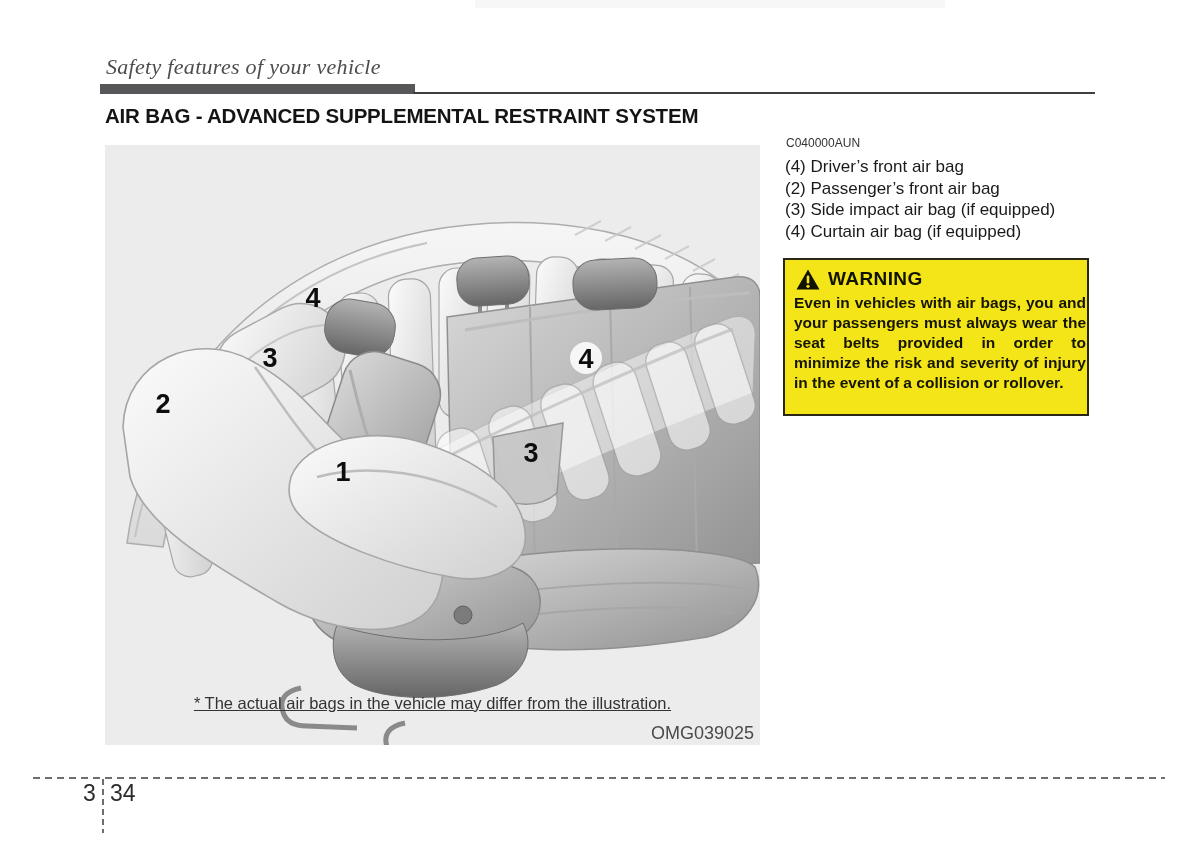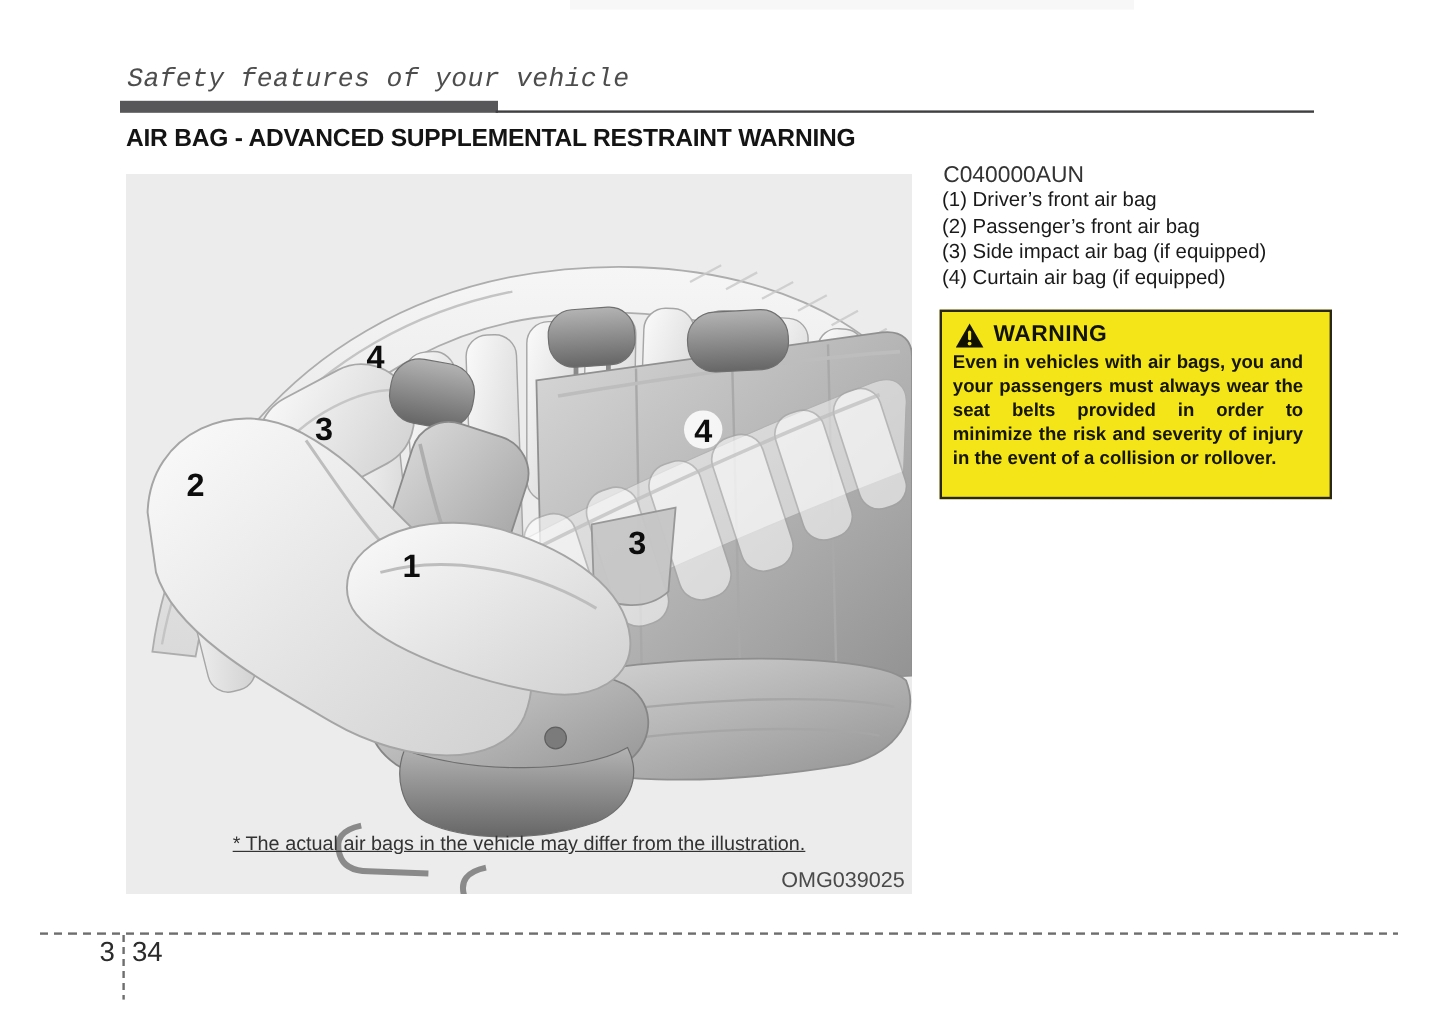--- a/index.html
+++ b/index.html
@@ -3,43 +3,43 @@
 <meta charset="utf-8">
 <style>
   html,body{margin:0;padding:0;background:#ffffff;}
   #page{position:relative;width:1200px;height:861px;background:#ffffff;overflow:hidden;
         font-family:"Liberation Sans",sans-serif;color:#1a1a1a;}
 
   
   .top-band{position:absolute;left:475px;top:0;width:470px;height:8px;background:#f7f7f7;}
 
   
-  .chapter-title{position:absolute;left:106px;top:54px;font-family:Liberation Mono, monospace;
+  .chapter-title{position:absolute;left:106px;top:54px;font-family:Liberation Serif, serif;
         font-style:italic;font-size:22px;color:#4d4d4d;letter-spacing:.3px;}
   .thick-bar{position:absolute;left:100px;top:84px;width:315px;height:10px;background:#57575a;}
   .thin-rule{position:absolute;left:413px;top:92px;width:682px;height:2px;background:#3f3f41;}
 
   
   .page-title{position:absolute;left:105px;top:104px;width:680px;font-size:20.5px;font-weight:bold;
         color:#141414;letter-spacing:-0.2px;}
 
   
   .figure-box{position:absolute;left:105px;top:145px;width:655px;height:600px;background:#ececec;}
   .figure-caption{position:absolute;left:105px;top:694px;width:655px;text-align:center;
         font-size:16.5px;color:#333;text-decoration:underline;}
   .figure-code{position:absolute;left:105px;top:723px;width:649px;text-align:right;
         font-size:18px;color:#4a4a4a;}
 
   
-  .code-label{position:absolute;left:786px;top:136px;font-size:19px;color:#333;text-align:right;}
+  .code-label{position:absolute;left:786px;top:136px;font-size:12px;color:#333;text-align:right;}
   .airbag-list{position:absolute;left:785px;top:156px;width:330px;font-size:17px;line-height:21.5px;color:#1a1a1a;}
 
   
   .warning-box{position:absolute;left:783px;top:258px;width:292px;height:138px;
-        background:#F3E517;border:2px solid #2b2717;padding:6px 22px 10px 9px;}
+        background:#F3E517;border:2px solid #2b2717;padding:6px 1px 10px 9px;}
   .warning-head{display:flex;align-items:center;gap:8px;margin:2px 0 3px 2px;}
   .warning-word{font-size:19px;font-weight:bold;color:#121200;letter-spacing:.4px;}
   .warning-body{font-size:15.5px;font-weight:bold;line-height:20px;color:#151500;
         text-align:justify;text-align-last:left;}
 
   
   .footer-hdash{position:absolute;left:33px;top:777px;width:1132px;height:2px;
         background:repeating-linear-gradient(90deg,#6e6e6e 0 7px,transparent 7px 12px);}
   .footer-vdash{position:absolute;left:102px;top:779px;width:2px;height:54px;
         background:repeating-linear-gradient(180deg,#6e6e6e 0 6px,transparent 6px 10px);}
@@ -52,21 +52,21 @@
 <body>
 
 <div id="page">
 
   <div class="top-band"></div>
 
   <div class="chapter-title">Safety features of your vehicle</div>
   <div class="thick-bar"></div>
   <div class="thin-rule"></div>
 
-  <div class="page-title">AIR BAG - ADVANCED SUPPLEMENTAL RESTRAINT WARNING</div>
+  <div class="page-title">AIR BAG - ADVANCED SUPPLEMENTAL RESTRAINT SYSTEM</div>
 
   <div class="figure-box">
     <svg width="655" height="600" viewBox="0 0 655 600">
       <defs>
         <linearGradient id="gBag" x1="0" y1="0" x2="1" y2="1">
           <stop offset="0" stop-color="#fbfbfb"></stop>
             <stop offset="1" stop-color="#d0d0d0"></stop>
         </linearGradient>
         <linearGradient id="gCurtain" x1="0" y1="0" x2="0" y2="1">
           <stop offset="0" stop-color="#f6f6f6"></stop>
@@ -182,21 +182,21 @@
         <text class="svg-label" x="481" y="223">4</text>
         <text class="svg-label" x="426" y="317">3</text>
       </g>
     </svg>
   </div>
   <div class="figure-caption">* The actual air bags in the vehicle may differ from the illustration.</div>
   <div class="figure-code">OMG039025</div>
 
   <div class="code-label">C040000AUN</div>
   <div class="airbag-list">
-    <div>(1) Driver’s front air bag</div>
+    <div>(4) Driver’s front air bag</div>
     <div>(2) Passenger’s front air bag</div>
     <div>(3) Side impact air bag (if equipped)</div>
     <div>(4) Curtain air bag (if equipped)</div>
   </div>
 
   <div class="warning-box">
     <div class="warning-head">
       <svg width="24" height="21" viewBox="0 0 24 21">
         <path d="M12 0.5 L23.5 20.5 L0.5 20.5 Z" fill="#121200"></path>
         <rect x="10.7" y="6.5" width="2.6" height="8" rx="1.3" fill="#F3E517"></rect>

